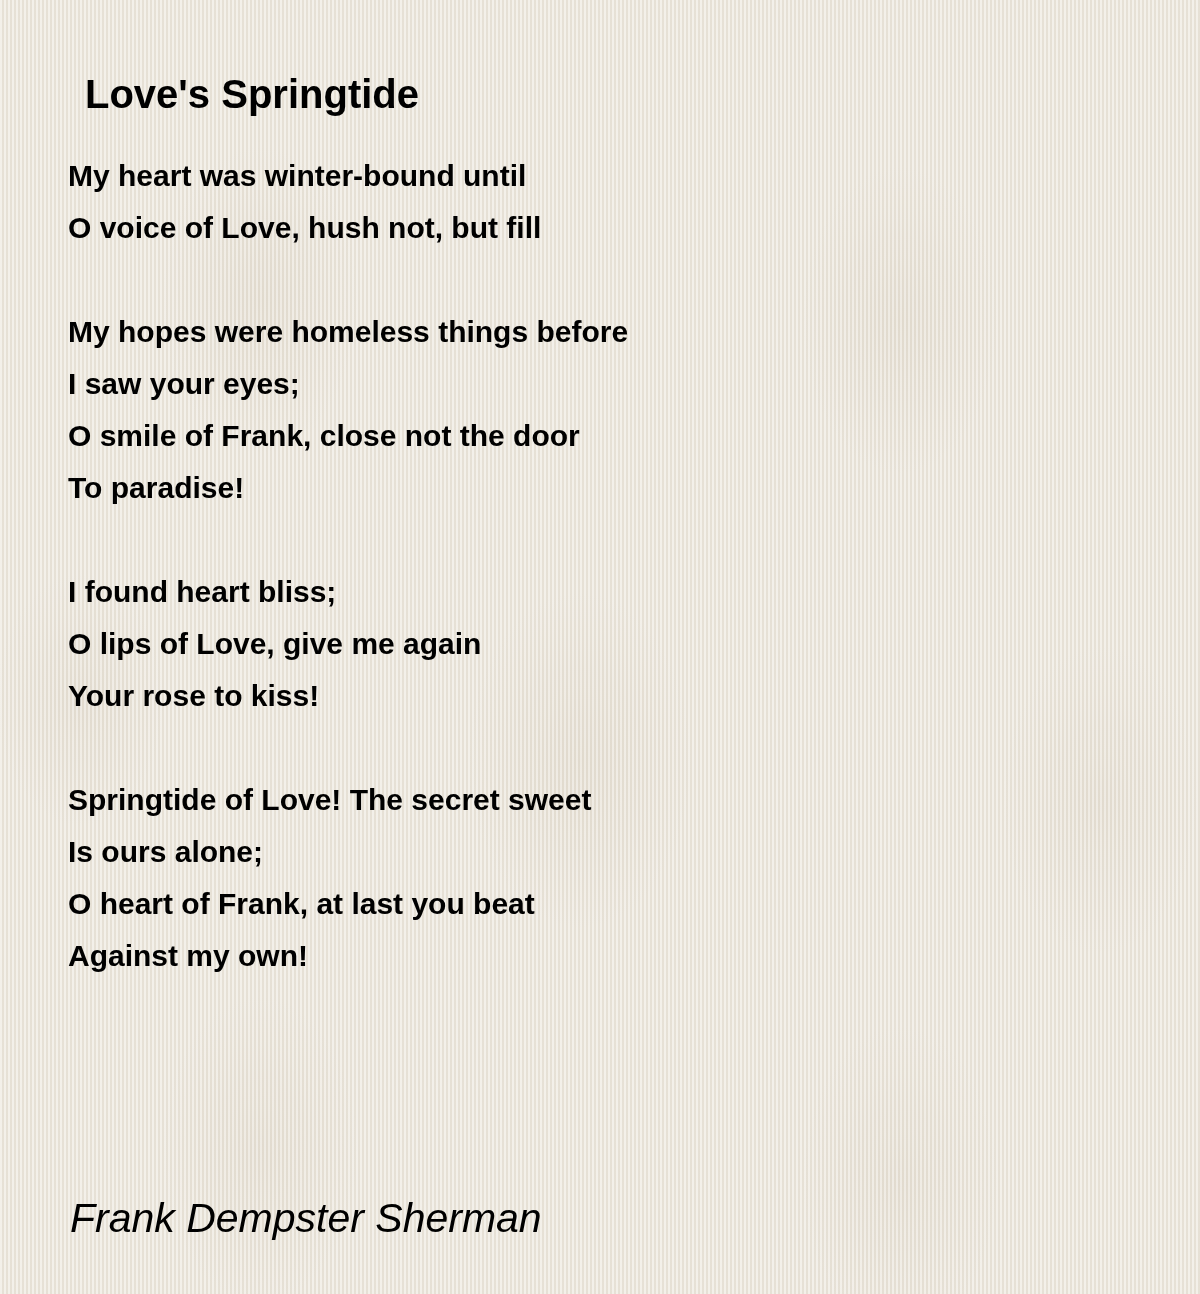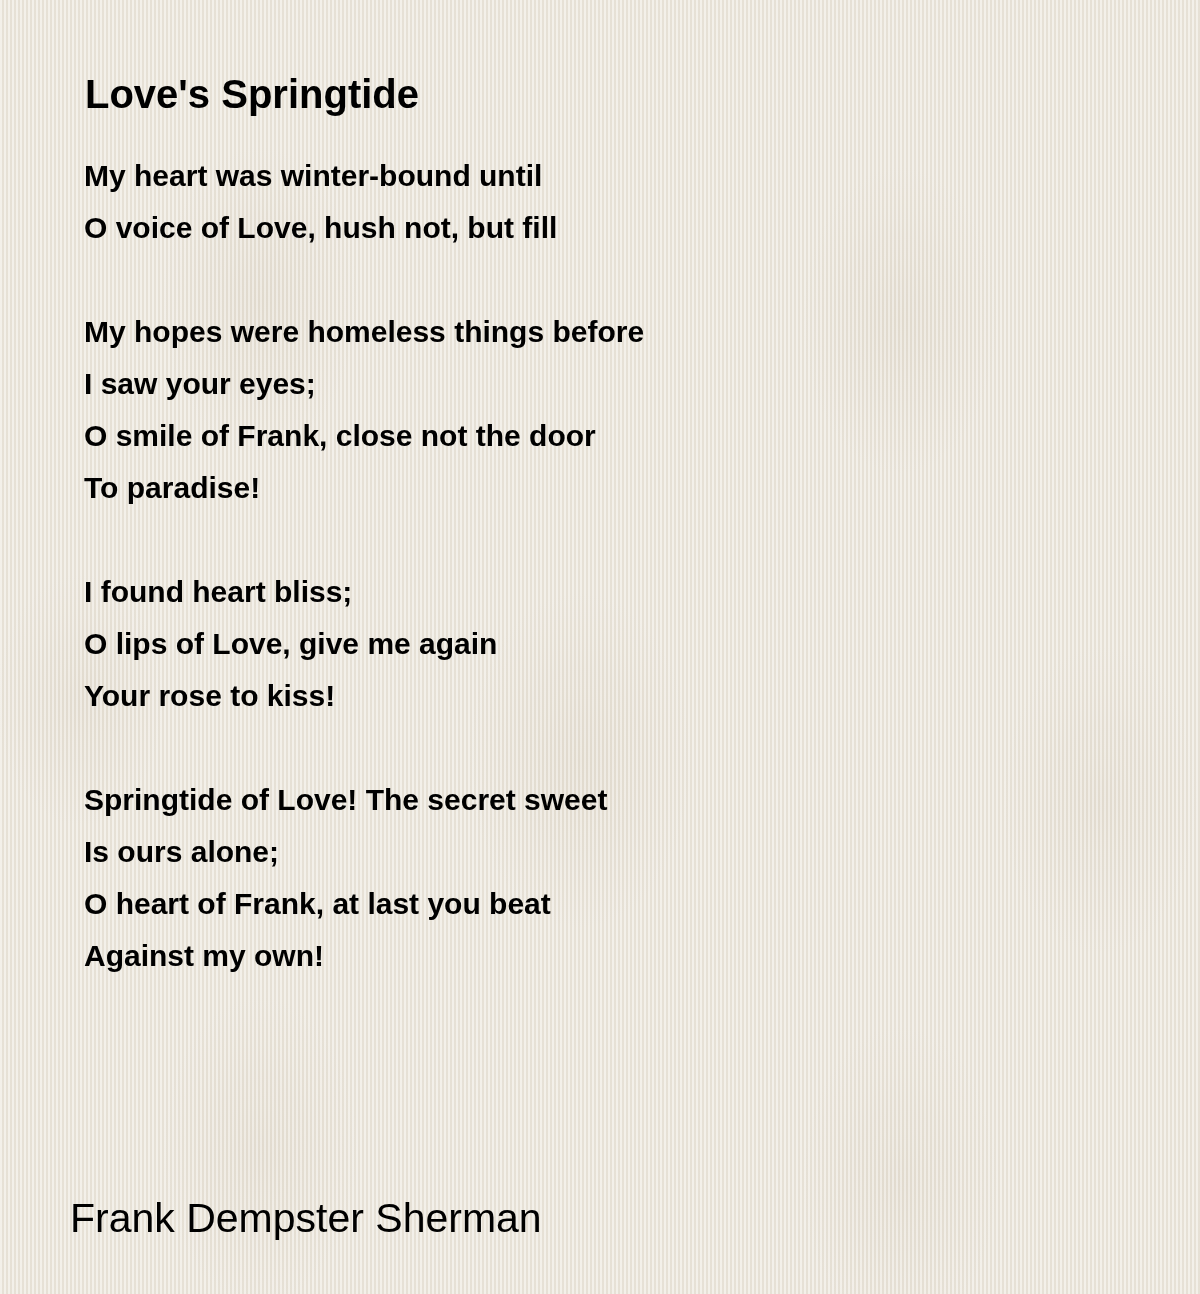--- a/index.html
+++ b/index.html
@@ -39,37 +39,37 @@
       margin: 17px;
       font-size: 40px;
       font-weight: bold;
       line-height: 50px;
       white-space: nowrap;
     }
     .poem {
       position: absolute;
       top: 150px;
       left: 0;
-      padding-left: 16px;
     }
     .stanza {
       margin: 0 0 52px 0;
     }
     .line {
       font-size: 30px;
       font-weight: bold;
       line-height: 52px;
       height: 52px;
       white-space: nowrap;
     }
     .author {
       position: absolute;
       top: 1190px;
       left: 2px;
       font-size: 41px;
+      font-style: italic;
       line-height: 56px;
       white-space: nowrap;
     }
   </style>
 </head>
 <body>
 
 <div class="page">
   <h1 class="title">Love's Springtide</h1>
 

